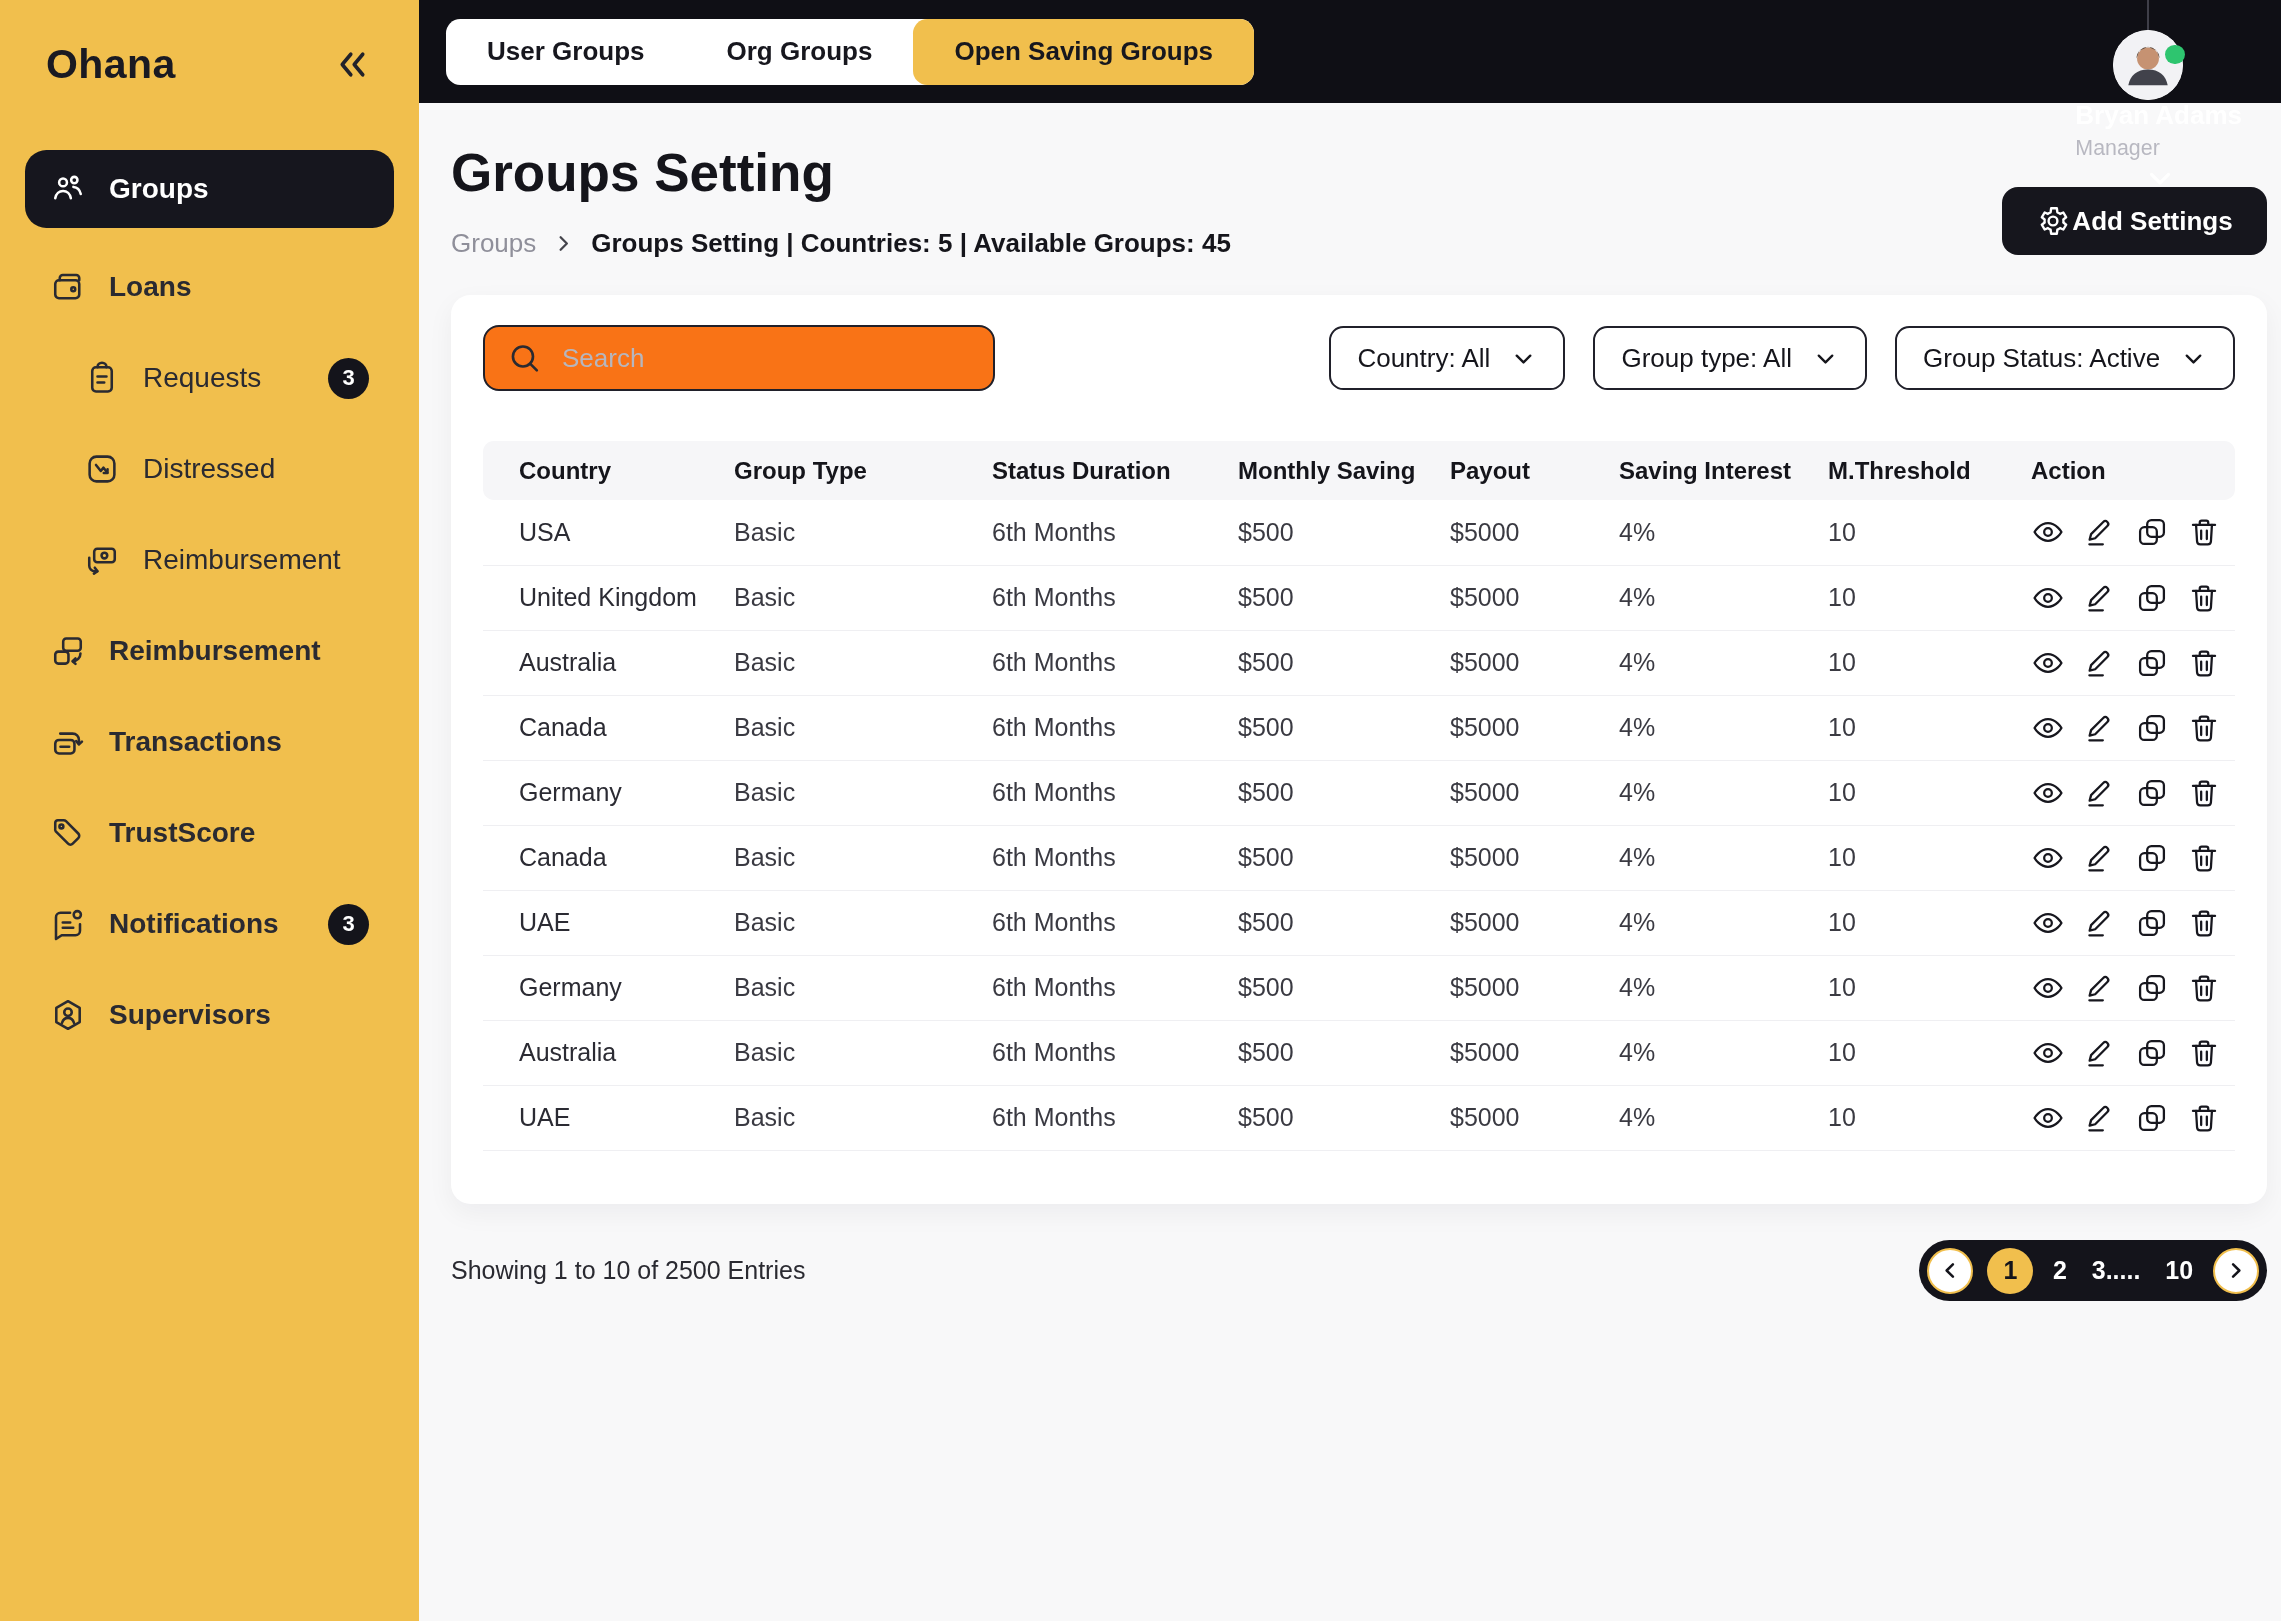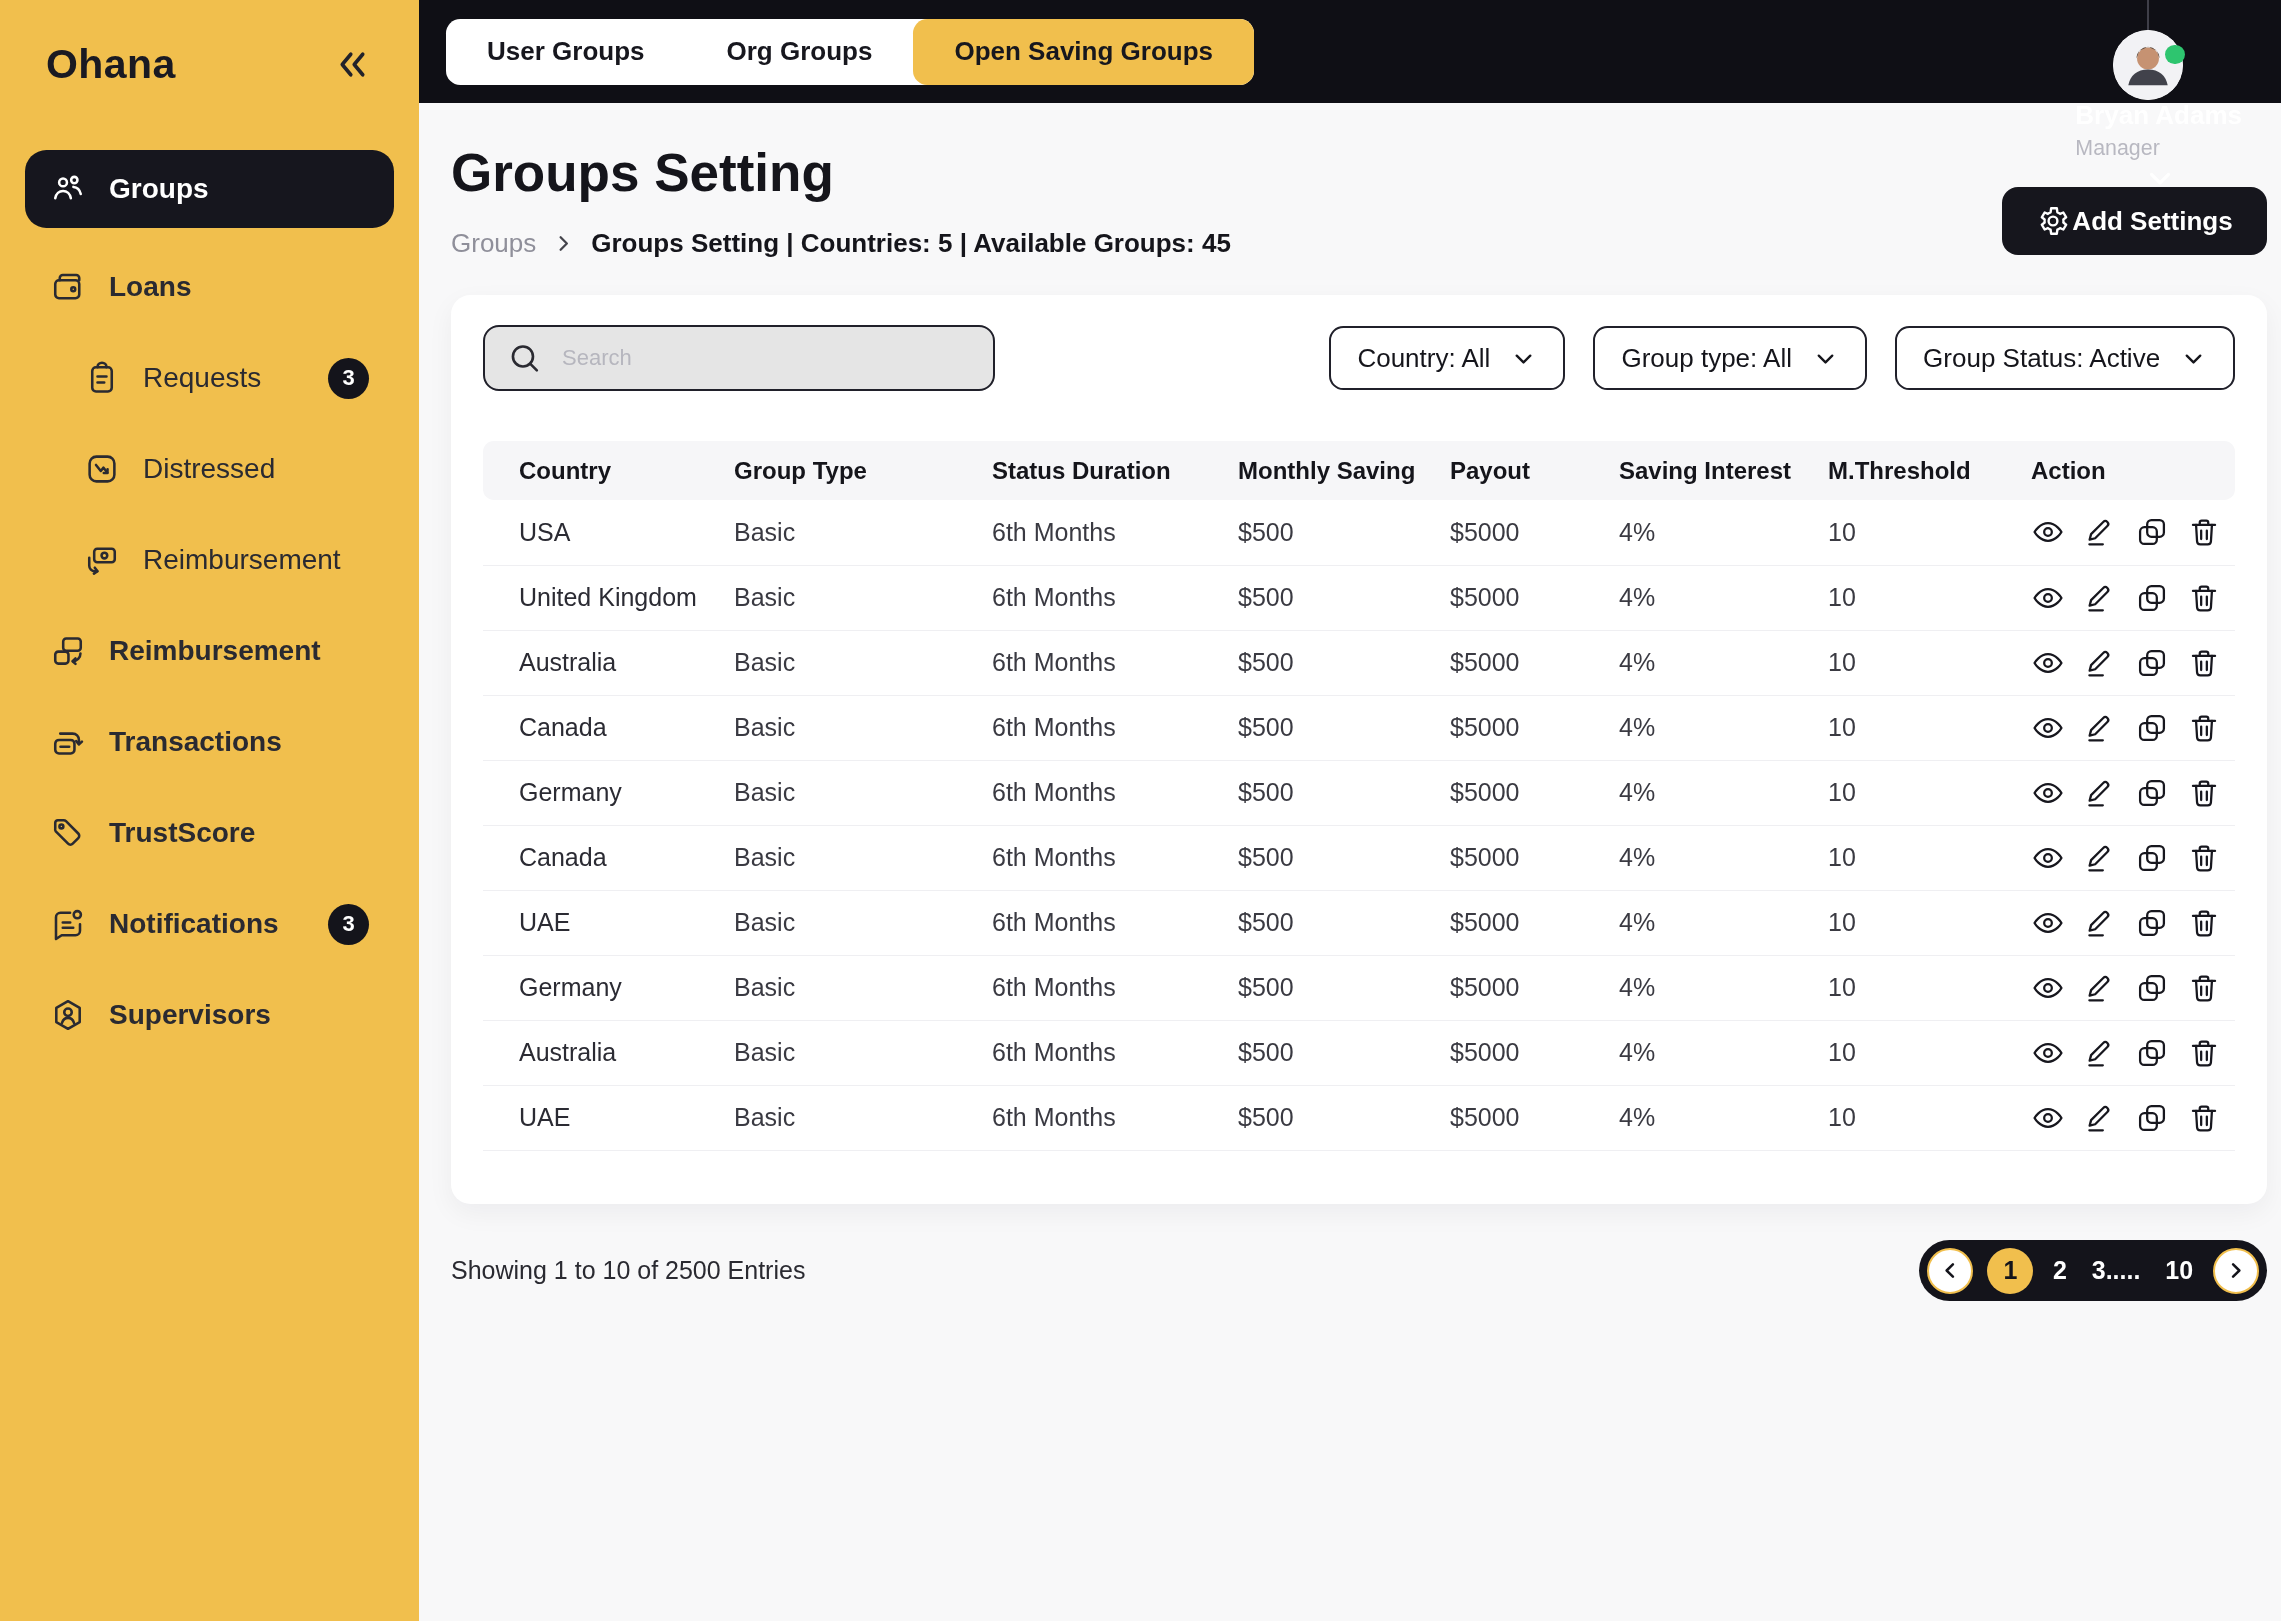--- a/index.html
+++ b/index.html
@@ -67,21 +67,21 @@
     display:flex;align-items:center;gap:2px;font-size:26px;font-weight:600;cursor:pointer;margin-bottom:3.6px;
     font-family:inherit;}
   .add-btn .gear{width:34px;height:34px;}
 
   .card{background:#fff;border-radius:19.6px;margin-top:36px;padding:30px 32px 0 32px;
     box-shadow:0 9px 27px rgba(20,20,30,.05);height:909px;}
 
   .search-row{display:flex;align-items:center;}
   .search-box{position:relative;width:512px;height:66px;}
   .search-box input{width:100%;height:100%;border:2.2px solid #20202A;border-radius:16px;
-    padding:0 21.4px 0 77px;font-size:22px;color:#22222A;background:#e5e5e5;font-family:inherit;outline:none;}
+    padding:0 21.4px 0 77px;font-size:26px;color:#22222A;background:#f97316;font-family:inherit;outline:none;}
   .search-box input::placeholder{color:#B6B6BE;}
   .search-icon{position:absolute;left:23px;top:50%;transform:translateY(-50%);width:37px;height:37px;color:#2A2A31;}
   .filters{margin-left:auto;display:flex;gap:28.5px;}
   .filter-btn{height:64px;border:2.2px solid #20202A;border-radius:14.3px;background:#fff;
     display:flex;align-items:center;gap:19.6px;padding:0 26px;font-size:26px;font-weight:500;color:#15151B;
     cursor:pointer;font-family:inherit;}
   .filter-btn .chev{width:27px;height:27px;}
 
   .table-wrap{margin-top:50px;}
   table{width:100%;border-collapse:collapse;table-layout:fixed;}

